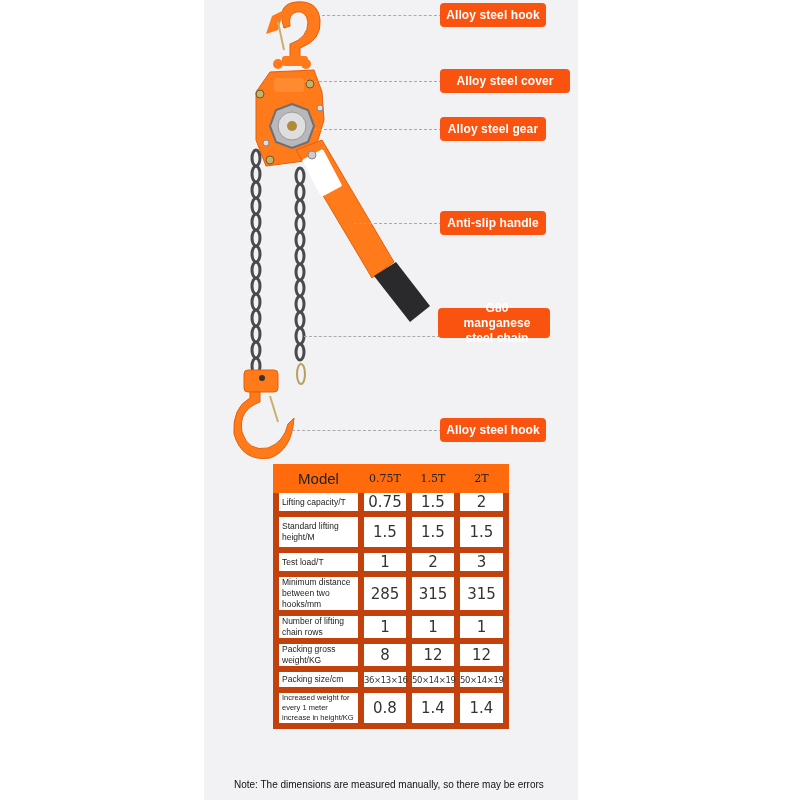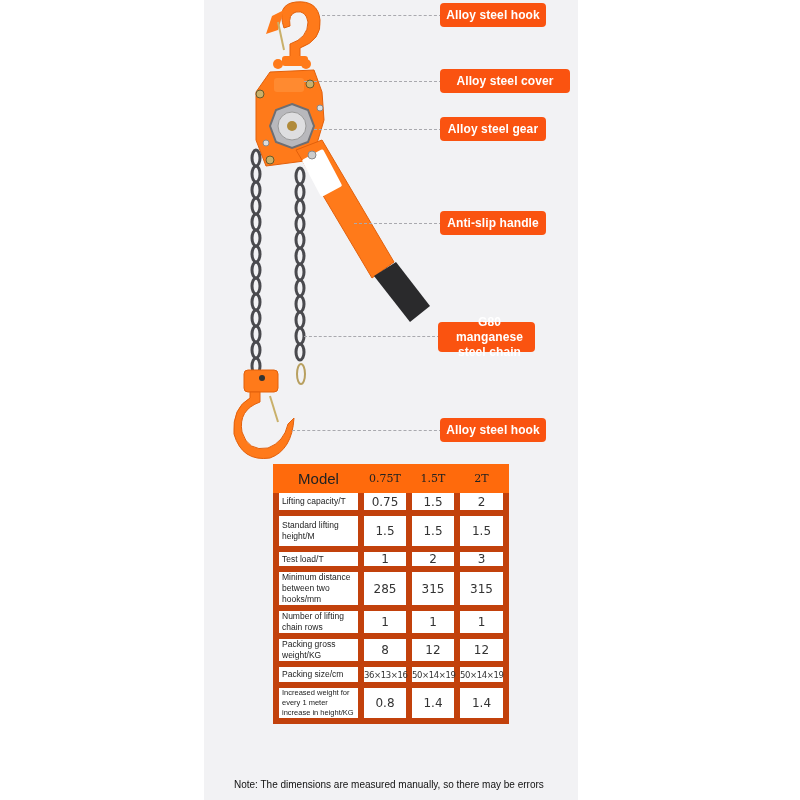--- a/index.html
+++ b/index.html
@@ -33,21 +33,21 @@
   }
   .spec-table td, .spec-table th {
     border:6px solid #c2410c; padding:0 2px; box-sizing:border-box;
   }
   .spec-table th {
     background:#ff6a0c; color:#222; font-weight:normal; height:23px; border-color:#ff6a0c;
     font-family:"DejaVu Serif", serif; font-size:11px;
   }
   .spec-table th.model { font-family:"Liberation Sans", sans-serif; font-size:15px; text-align:center; }
   .spec-table td.label { font-size:8.5px; color:#222; line-height:11px; text-align:left; padding-left:3px; }
-  .spec-table td.val { font-size:12px; color:#333; text-align:center; font-family:"DejaVu Sans", sans-serif; }
+  .spec-table td.val { font-size:15px; color:#333; text-align:center; font-family:"DejaVu Sans", sans-serif; }
   .spec-table td.val.small { font-size:8.5px; letter-spacing:-0.4px; padding:0; }
   .note {
     position:absolute; left:30px; top:779px; font-size:10px; color:#111; white-space:nowrap;
   }
 </style>
 </head>
 <body>
 
 <div class="panel">
 
@@ -139,21 +139,21 @@
   </div>
   <div class="callout" style="left:236px; top:69px; width:130px; height:24px;">
     <span>Alloy steel cover</span>
   </div>
   <div class="callout" style="left:236px; top:117px; width:106px; height:24px;">
     <span>Alloy steel gear</span>
   </div>
   <div class="callout" style="left:236px; top:211px; width:106px; height:24px;">
     <span>Anti-slip handle</span>
   </div>
-  <div class="callout" style="left:234px; top:322px; width:97px; height:30px;padding-left:12px;">
+  <div class="callout" style="left:234px; top:308px; width:112px; height:30px;padding-left:12px;">
     <span style="width:90px;">G80 manganese steel chain</span>
   </div>
   <div class="callout" style="left:236px; top:418px; width:106px; height:24px;">
     <span>Alloy steel hook</span>
   </div>
 
   <table class="spec-table">
     <colgroup>
       <col style="width:85px">
         <col style="width:48px">

